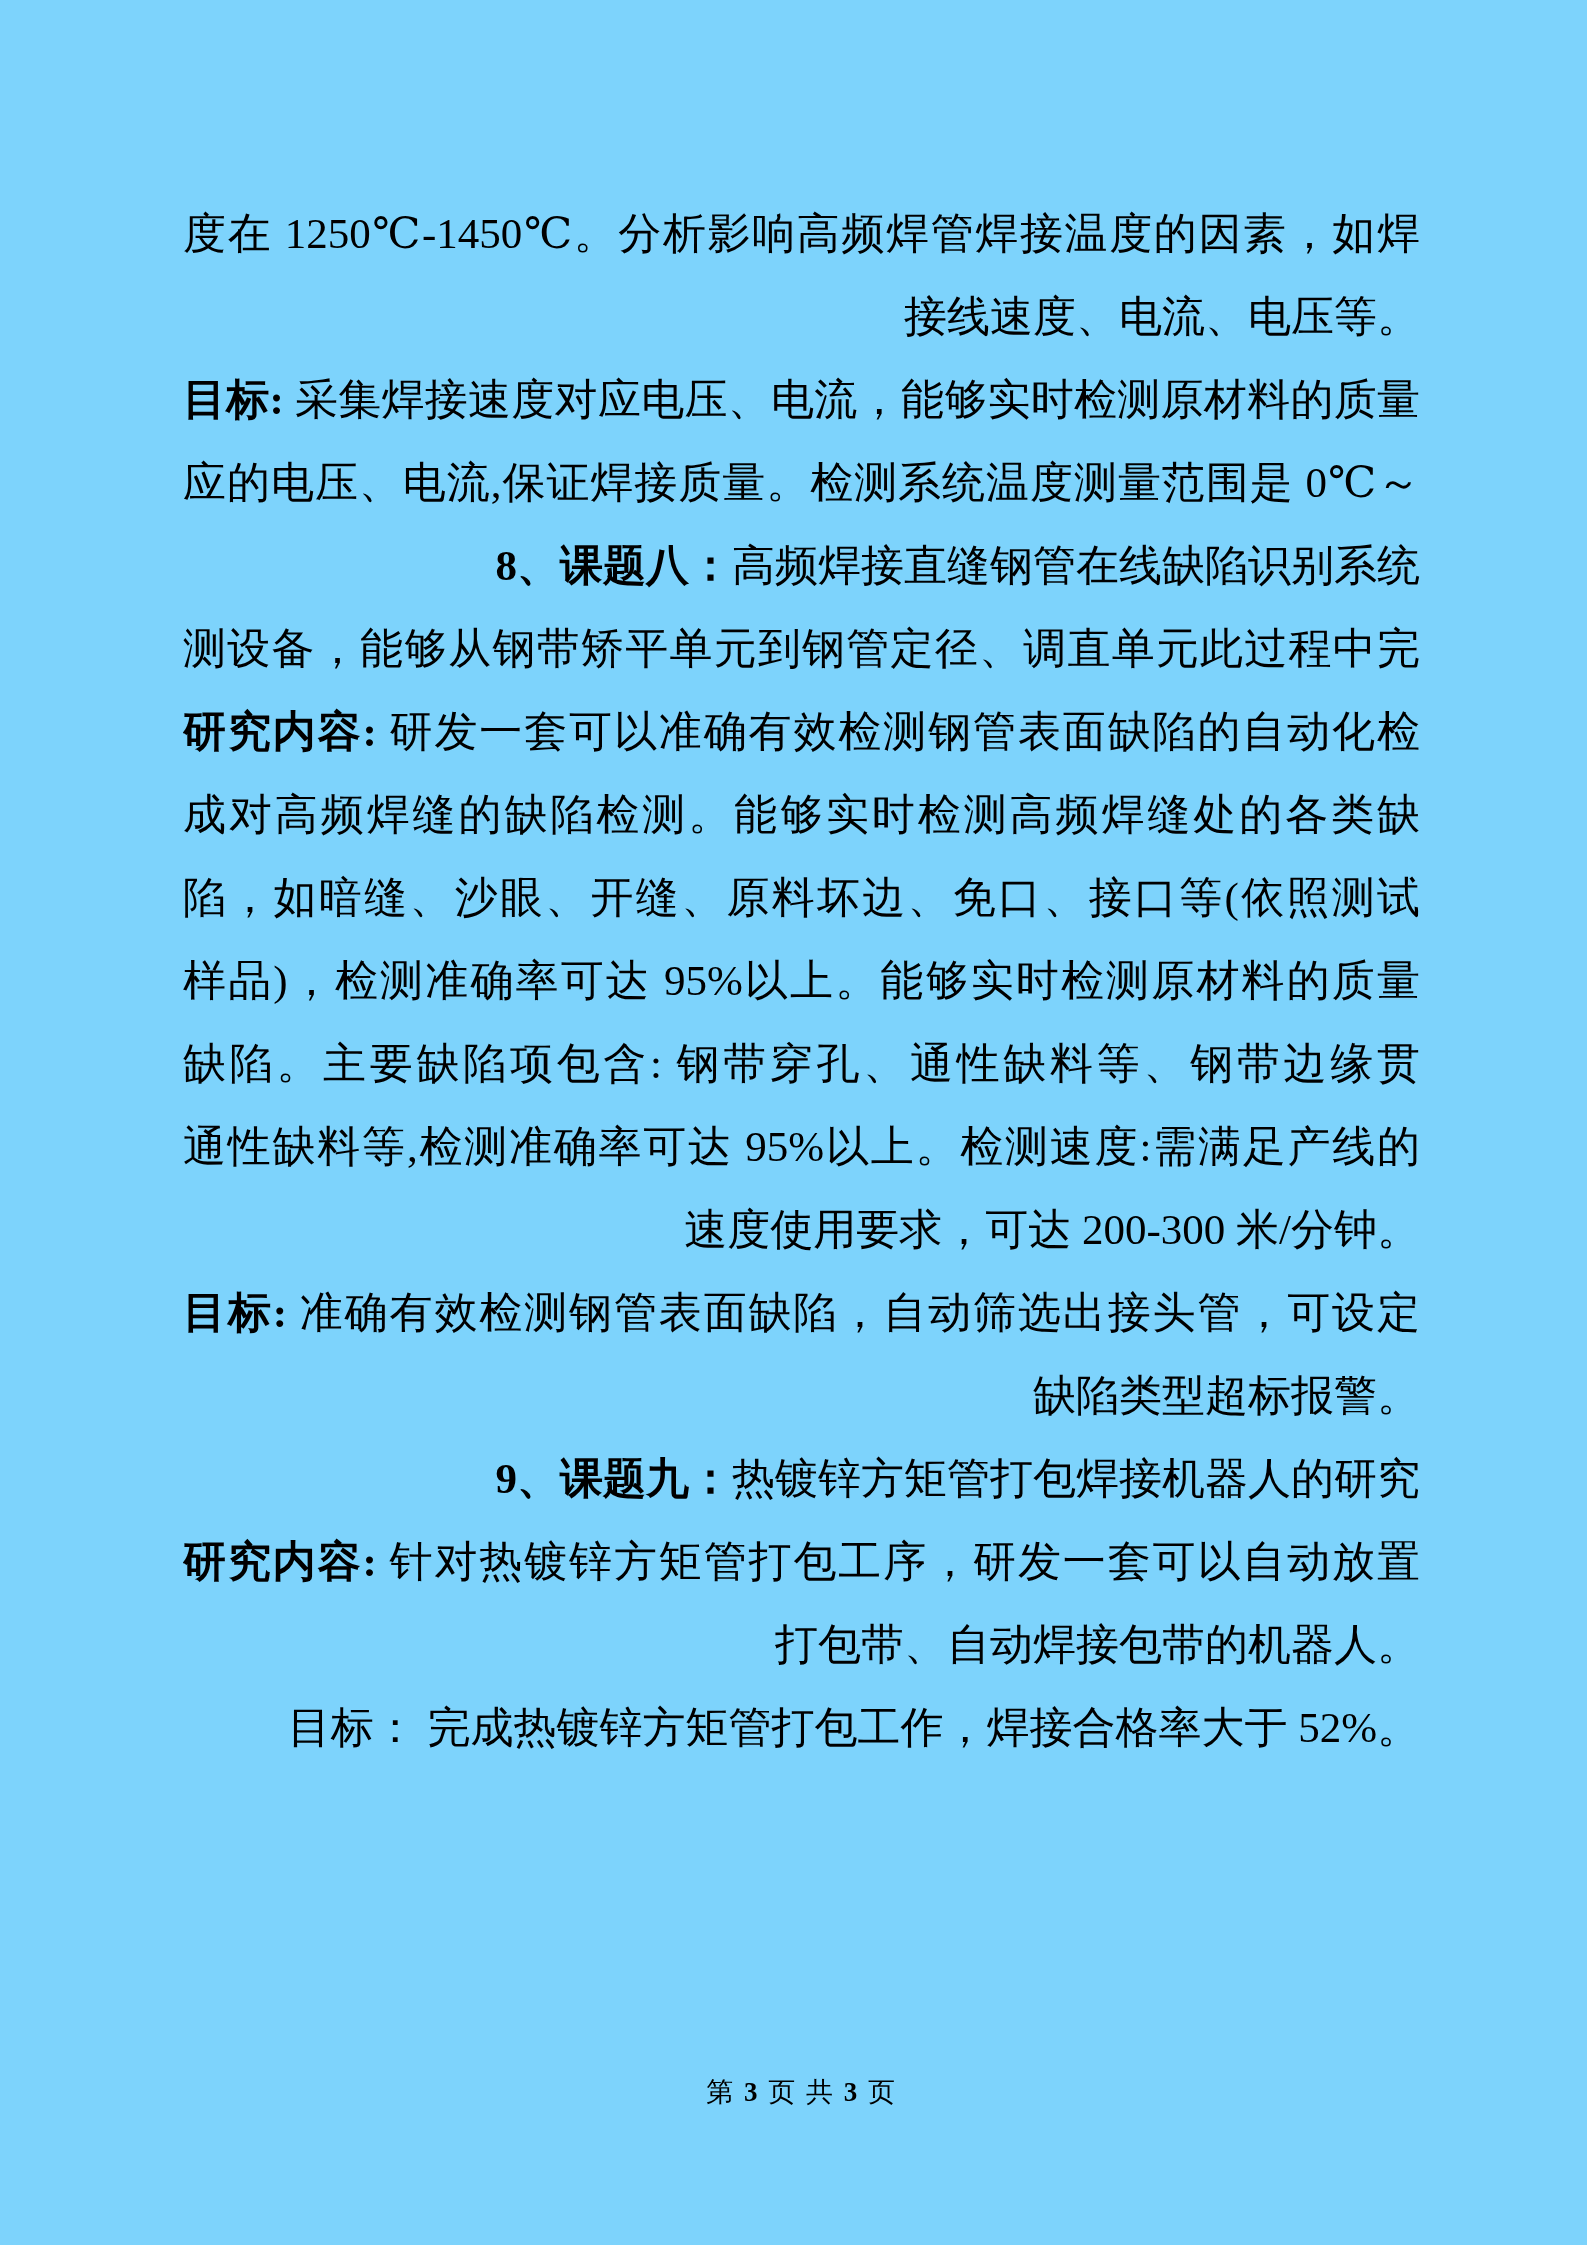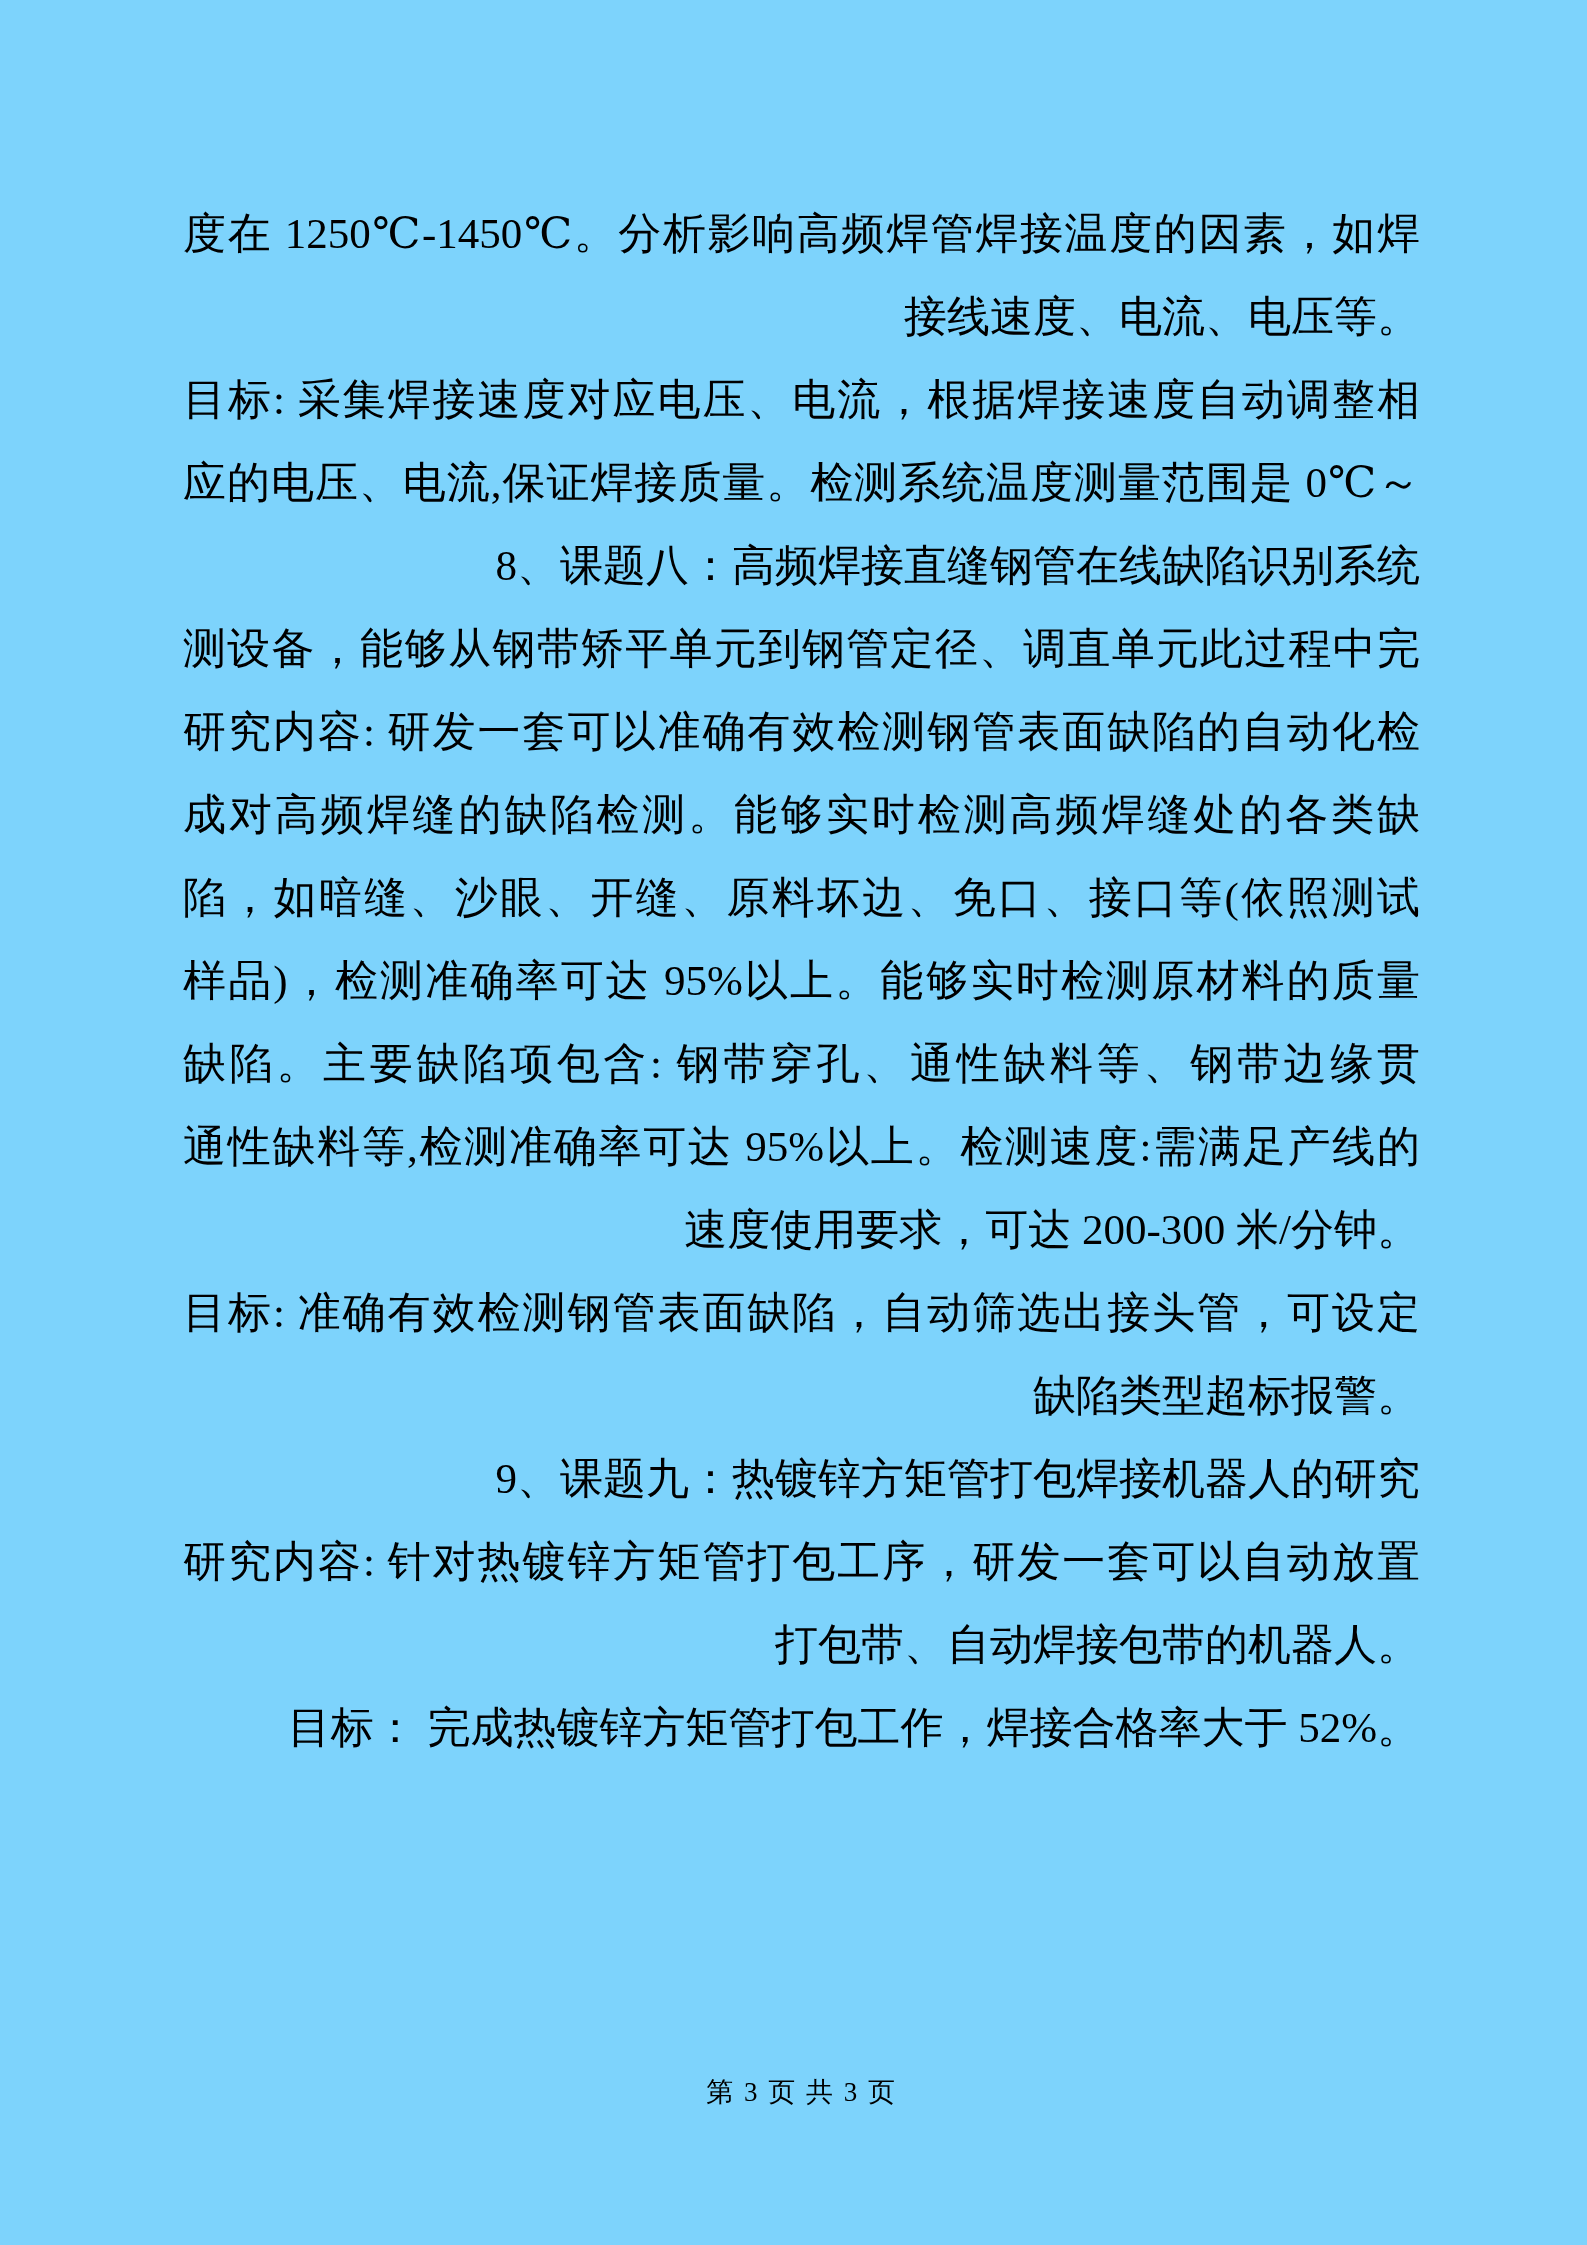--- a/index.html
+++ b/index.html
@@ -27,41 +27,41 @@
     line-height: 83px;
     height: 83px;
     overflow: hidden;
     text-align: right;
   }
   .line.justify {
     text-align: justify;
     text-align-last: justify;
   }
   .line b, .footer b {
-    font-weight: 400;
+    font-weight: 700;
   }
   .footer {
     position: absolute;
     left: 8px;
     top: 2062px;
     width: 100%;
     text-align: center;
     font-size: 27px;
     line-height: 60px;
     letter-spacing: 2px;
   }
 </style>
 </head>
 <body>
 
 <div class="page">
   <div class="content">
       <div class="line justify"><span>度在 1250℃-1450℃。分析影响高频焊管焊接温度的因素，如焊</span></div>
       <div class="line"><span>接线速度、电流、电压等。</span></div>
-      <div class="line justify"><b>目标: </b><span>采集焊接速度对应电压、电流，根据焊接速度自动调整相</span></div>
+      <div class="line justify"><b>目标: </b><span>采集焊接速度对应电压、电流，能够实时检测原材料的质量</span></div>
       <div class="line justify"><span>应的电压、电流,保证焊接质量。检测系统温度测量范围是 0℃～</span></div>
       <div class="line"><b>8、课题八：</b><span>高频焊接直缝钢管在线缺陷识别系统</span></div>
       <div class="line justify"><span>测设备，能够从钢带矫平单元到钢管定径、调直单元此过程中完</span></div>
       <div class="line justify"><b>研究内容: </b><span>研发一套可以准确有效检测钢管表面缺陷的自动化检</span></div>
       <div class="line justify"><span>成对高频焊缝的缺陷检测。能够实时检测高频焊缝处的各类缺</span></div>
       <div class="line justify"><span>陷，如暗缝、沙眼、开缝、原料坏边、免口、接口等(依照测试</span></div>
       <div class="line justify"><span>样品)，检测准确率可达 95%以上。能够实时检测原材料的质量</span></div>
       <div class="line justify"><span>缺陷。主要缺陷项包含: 钢带穿孔、通性缺料等、钢带边缘贯</span></div>
       <div class="line justify"><span>通性缺料等,检测准确率可达 95%以上。检测速度:需满足产线的</span></div>
       <div class="line"><span>速度使用要求，可达 200-300 米/分钟。</span></div>

